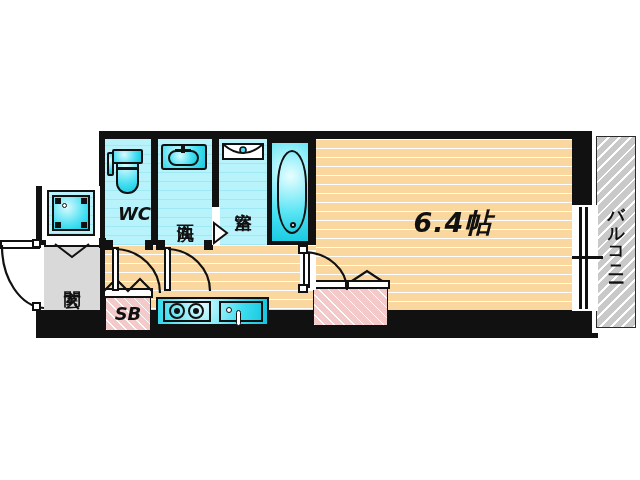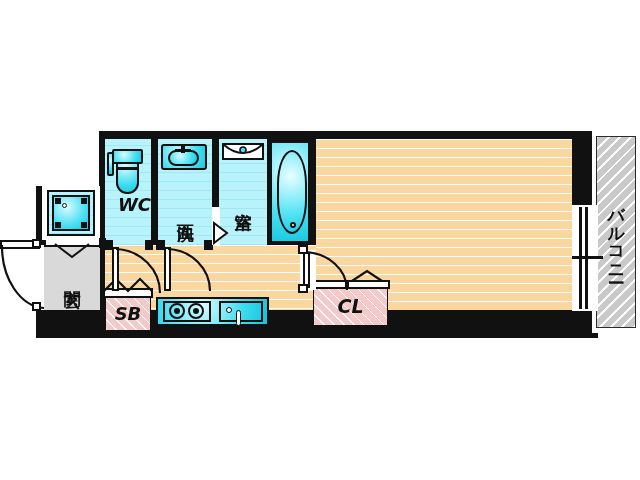--- a/index.html
+++ b/index.html
@@ -68,28 +68,29 @@
   <div class="abs balcony" style="left:596px;top:136px;width:40px;height:192px;border:1px solid #2b2b2b;"></div>
   <div class="abs lbl lbl-v jp md" style="left:596px;top:160px;width:40px;height:150px;">バルコニー</div>
 
   <div class="abs white" style="left:572px;top:205px;width:26px;height:106px;"></div>
   <div class="abs" style="left:579px;top:207px;width:3px;height:102px;background:#111;"></div>
   <div class="abs" style="left:585px;top:207px;width:3px;height:102px;background:#111;"></div>
   <div class="abs" style="left:557px;top:256px;width:46px;height:3px;background:#111;"></div>
 
   <div class="abs floor" style="left:316px;top:139px;width:256px;height:171px;"></div>
   <div class="abs lbl" style="left:388px;top:182px;width:130px;height:82px;flex-direction:column;">
+    <div class="jp big" style="font-size:27px;">6.4帖</div>
   </div>
 
   <div class="abs floor" style="left:105px;top:245px;width:211px;height:65px;"></div>
 
   <div class="abs floor" style="left:286px;top:245px;width:30px;height:65px;"></div>
 
   <div class="abs tile" style="left:105px;top:139px;width:46px;height:106px;"></div>
-  <div class="abs lbl wcT" style="left:105px;top:193px;width:46px;height:24px;padding-left:13px;">WC</div>
+  <div class="abs lbl wcT" style="left:105px;top:202px;width:46px;height:24px;padding-left:13px;">WC</div>
 
   <div class="abs fix" style="left:116px;top:152px;width:23px;height:42px;border-radius:11px 11px 11px 11px;"></div>
   <div class="abs fix" style="left:112px;top:149px;width:31px;height:15px;border-radius:2px;"></div>
   <div class="abs fixline" style="left:117px;top:167px;width:20px;height:3px;"></div>
   <div class="abs fix" style="left:107px;top:152px;width:7px;height:24px;border-radius:2px;"></div>
 
   <div class="abs tile" style="left:158px;top:139px;width:54px;height:106px;"></div>
   <div class="abs lbl lbl-v jp md" style="left:168px;top:183px;width:34px;height:56px;">洗面</div>
 
   <div class="abs fix" style="left:161px;top:144px;width:46px;height:26px;border-radius:3px;"></div>
@@ -153,21 +154,20 @@
     <circle cx="14" cy="10" r="3" fill="#111"></circle>
     <circle cx="33" cy="10" r="7" fill="none" stroke="#111" stroke-width="2"></circle>
     <circle cx="33" cy="10" r="3" fill="#111"></circle>
   </svg>
 
   <div class="abs" style="left:219px;top:301px;width:44px;height:21px;border:2px solid #111;background:transparent;"></div>
   <div class="abs" style="left:226px;top:307px;width:6px;height:6px;border:1.6px solid #111;border-radius:50%;background:#fff;"></div>
   <div class="abs" style="left:236px;top:310px;width:5px;height:16px;border:1.6px solid #111;border-radius:3px;background:#fff;"></div>
 
   <div class="abs closet" style="left:313px;top:288px;width:75px;height:38px;border:1px solid #111;"></div>
-  <div class="abs lbl wcT" style="left:313px;top:296px;width:75px;height:22px;font-size:19px;">CL</div>
   <div class="abs white" style="left:307px;top:280px;width:40px;height:9px;border:2px solid #111;"></div>
   <div class="abs white" style="left:347px;top:280px;width:43px;height:9px;border:2px solid #111;"></div>
   <svg class="abs" style="left:352px;top:270px;" width="30" height="12" viewBox="0 0 30 12">
     <path d="M0 11 L15 1 L30 11" fill="none" stroke="#111" stroke-width="2.2"></path>
   </svg>
 
   <div class="abs" style="left:112px;top:247px;width:7px;height:44px;border:2px solid #111;background:#fff;"></div>
   <svg class="abs" style="left:112px;top:247px;" width="52" height="50" viewBox="0 0 52 50">
     <path d="M4 2 A46 44 0 0 1 48 46" fill="none" stroke="#111" stroke-width="2.2"></path>
   </svg>

